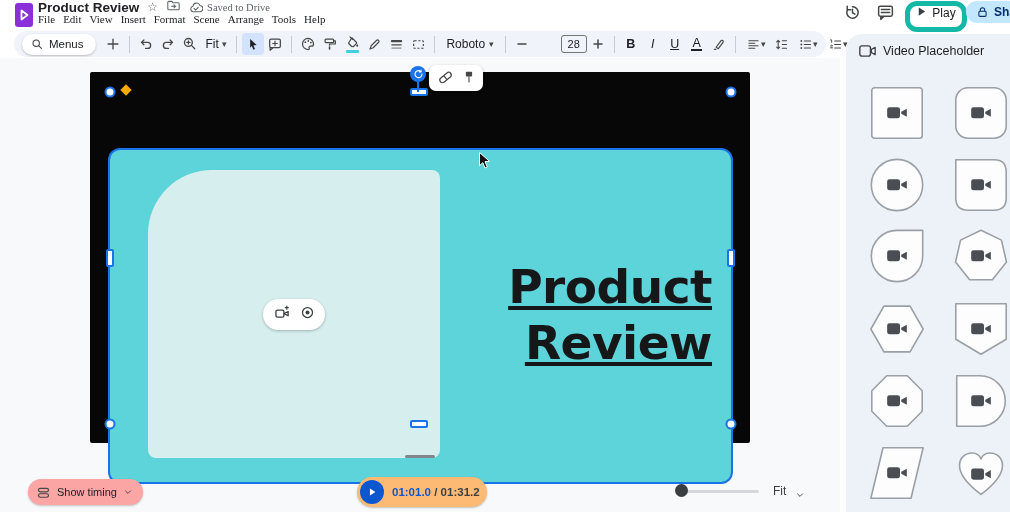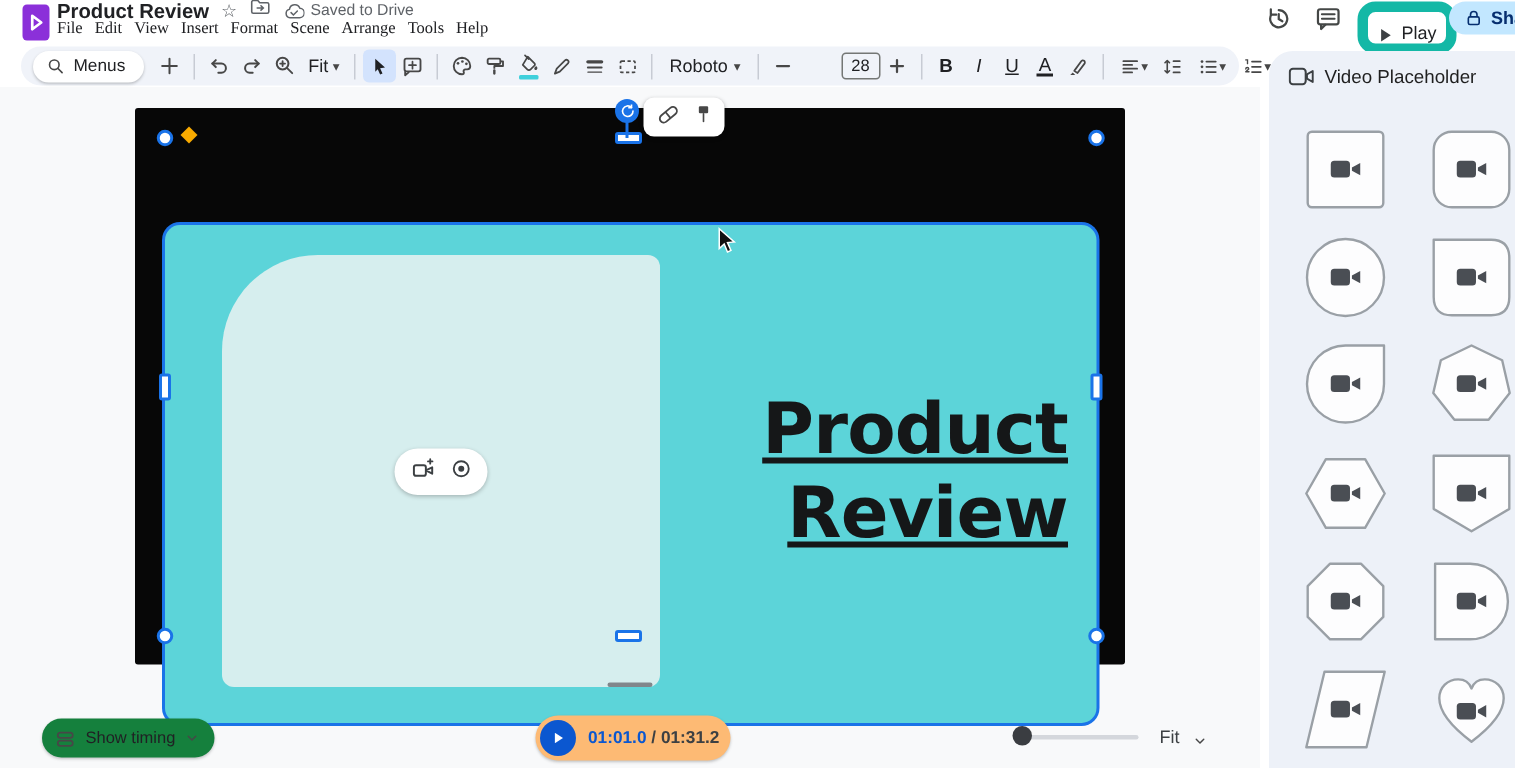--- a/index.html
+++ b/index.html
@@ -4,28 +4,28 @@
 <style>
   html,body{margin:0;padding:0;background:#fff;}
   .app{position:relative;width:1010px;height:512px;background:#ffffff;
        font-family:"Liberation Sans",sans-serif;overflow:hidden;color:#202124;}
 
   
   .logo{position:absolute;left:14px;top:2px;width:20px;height:26px;}
   .title-row{position:absolute;left:38px;top:0;height:14px;display:flex;align-items:center;gap:8px;}
   .doc-title{font-size:13.5px;font-weight:700;color:#202124;white-space:nowrap;}
   .star{font-size:12px;color:#5f6368;line-height:12px;}
-  .saved{display:flex;align-items:center;gap:4px;font-size:10.5px;color:#5f6368;}
+  .saved{display:flex;align-items:center;gap:4px;font-size:10.5px;color:#5f6368;font-family:Liberation Serif, serif;}
   .menu-row{position:absolute;left:34px;top:12px;display:flex;font-family:Liberation Serif, serif;}
   .menu-item{font-size:11px;color:#202124;padding:1px 4px;border-radius:4px;white-space:nowrap;}
 
   .hist-btn{position:absolute;left:843px;top:3px;width:20px;height:20px;}
   .cmt-btn{position:absolute;left:876px;top:3px;width:20px;height:20px;}
-  .play-pill{position:absolute;left:905px;top:1px;height:21px;width:52px;border:7px solid #14b8a6;
-             border-radius:12px;background:#fff;display:flex;align-items:flex-end;justify-content:center;gap:5px;
+  .play-pill{position:absolute;left:905px;top:1px;height:21px;width:52px;border:5px solid #14b8a6;
+             border-radius:12px;background:#fff;display:flex;align-items:flex-start;justify-content:center;gap:5px;
              font-size:12px;color:#202124;}
   .share-pill{position:absolute;left:966px;top:1px;height:22px;width:74px;border-radius:12px;background:#c2e7ff;
               display:flex;align-items:center;gap:5px;padding-left:10px;font-size:12px;font-weight:700;color:#062e6f;box-sizing:border-box;}
 
   
   .toolbar{position:absolute;left:14px;top:31px;width:812px;height:26px;background:#f0f3f9;border-radius:16px;
            display:flex;align-items:center;padding:0 8px;box-sizing:border-box;}
   .tb-btn{min-width:22px;height:22px;display:flex;align-items:center;justify-content:center;border-radius:4px;flex:0 0 auto;position:relative;}
   .tb-btn.sel{background:#d3e3fd;}
   .tb-div{width:1px;height:17px;background:#c7cbd4;margin:0 5px;flex:0 0 auto;}
@@ -65,21 +65,21 @@
            transform:translate(-50%,-50%) rotate(45deg);z-index:7;}
   .rot-stem{position:absolute;left:417px;top:22px;width:2px;height:12px;background:#1a73e8;z-index:6;}
   .rot-handle{position:absolute;left:418px;top:16px;width:16px;height:16px;border-radius:50%;background:#1a73e8;
               transform:translate(-50%,-50%);display:flex;align-items:center;justify-content:center;z-index:7;}
   .float-bar{position:absolute;left:429px;top:7px;width:54px;height:26px;background:#fff;border-radius:7px;
              box-shadow:0 1px 3px rgba(0,0,0,.3);display:flex;align-items:center;justify-content:center;gap:8px;z-index:8;}
   .cursor{position:absolute;left:478px;top:93px;z-index:9;}
   .tl-handle{position:absolute;left:405px;top:397px;width:30px;height:3px;background:#80868b;border-radius:2px;}
 
   
-  .timing-pill{position:absolute;left:28px;top:421px;height:26px;background:#15803d;border-radius:14px;
+  .timing-pill{position:absolute;left:28px;top:421px;height:26px;background:#fca5a5;border-radius:14px;
                box-shadow:0 1px 2px rgba(60,64,67,.3);display:flex;align-items:center;gap:6px;padding:0 10px 0 8px;
                font-size:11px;color:#202124;}
   .time-pill{position:absolute;left:357px;top:419px;width:130px;height:30px;background:#fdba74;border-radius:17px;
              box-shadow:0 1px 2px rgba(60,64,67,.3);display:flex;align-items:center;gap:8px;padding-left:3px;box-sizing:border-box;}
   .play-circle{width:24px;height:24px;border-radius:50%;background:#0b57d0;display:flex;align-items:center;justify-content:center;}
   .time-text{font-size:11.5px;font-weight:700;white-space:nowrap;}
   .t-cur{color:#0b57d0;} .t-rest{color:#3c4043;}
   .zoom-track{position:absolute;left:681px;top:432px;width:78px;height:2.5px;background:#d4d7dc;border-radius:2px;}
   .zoom-knob{position:absolute;left:675px;top:426px;width:13px;height:13px;border-radius:50%;background:#3a3d41;}
   .fit-label{position:absolute;left:773px;top:426px;font-size:12px;color:#3c4043;}

